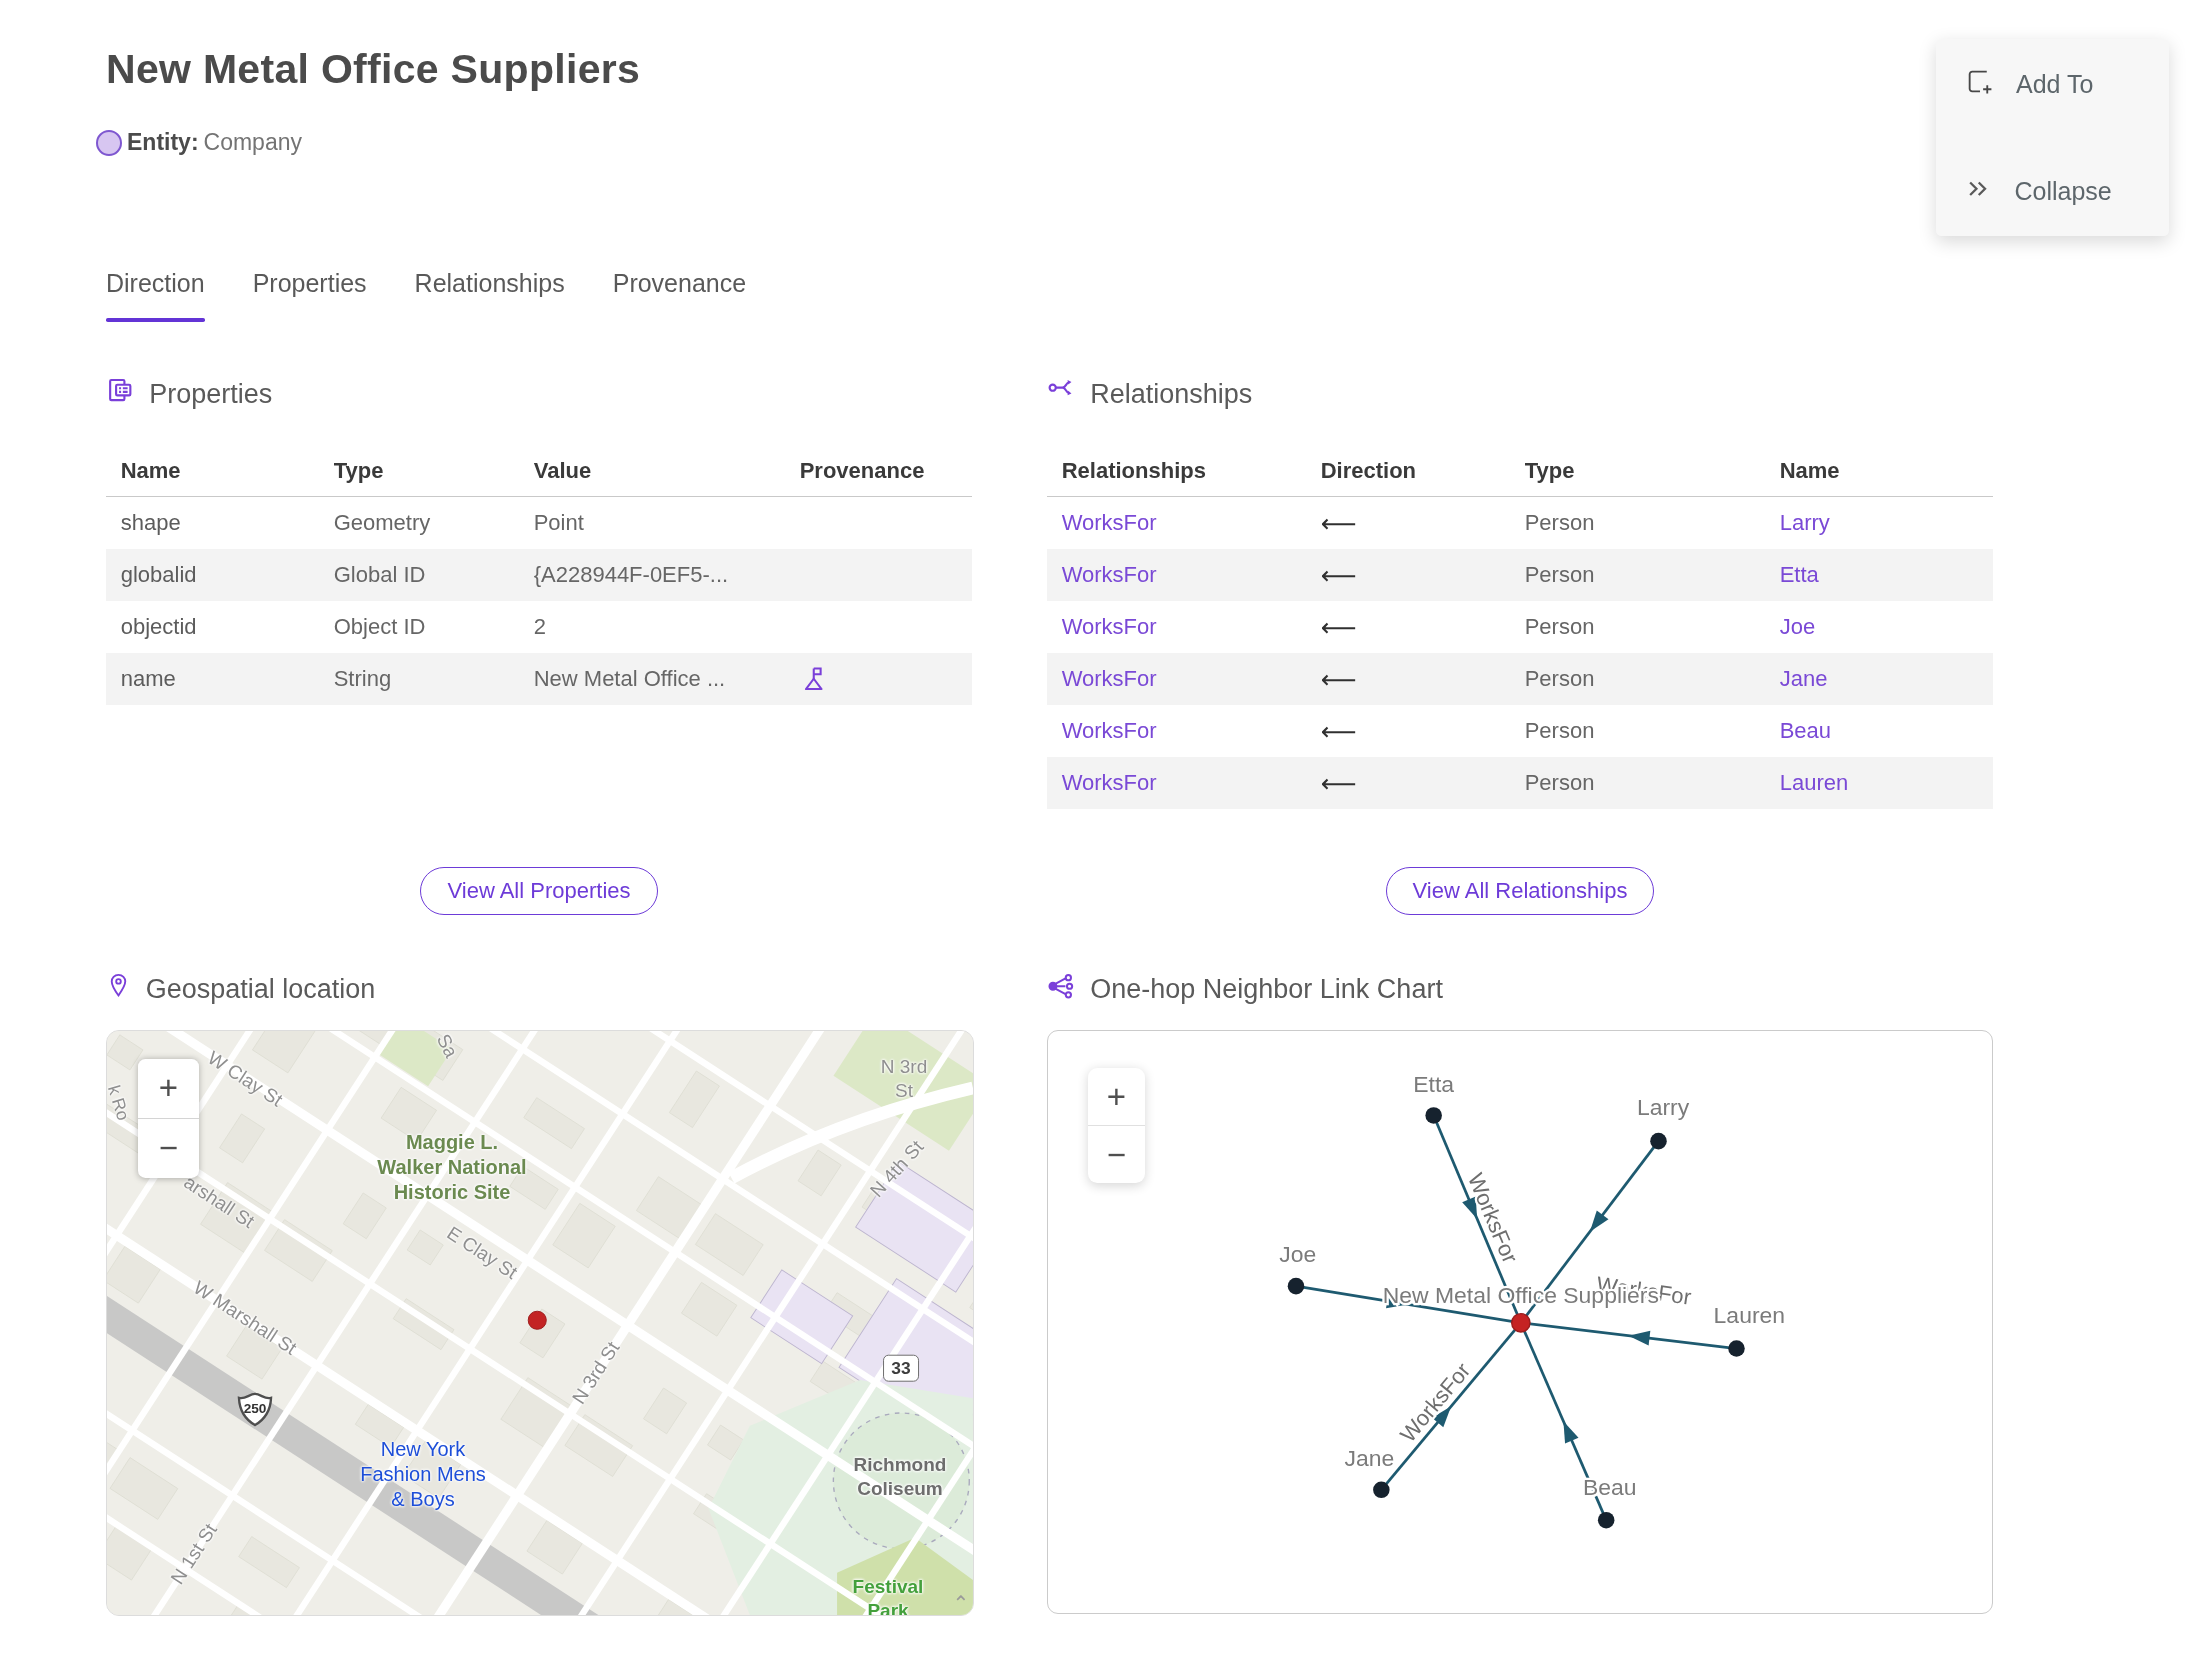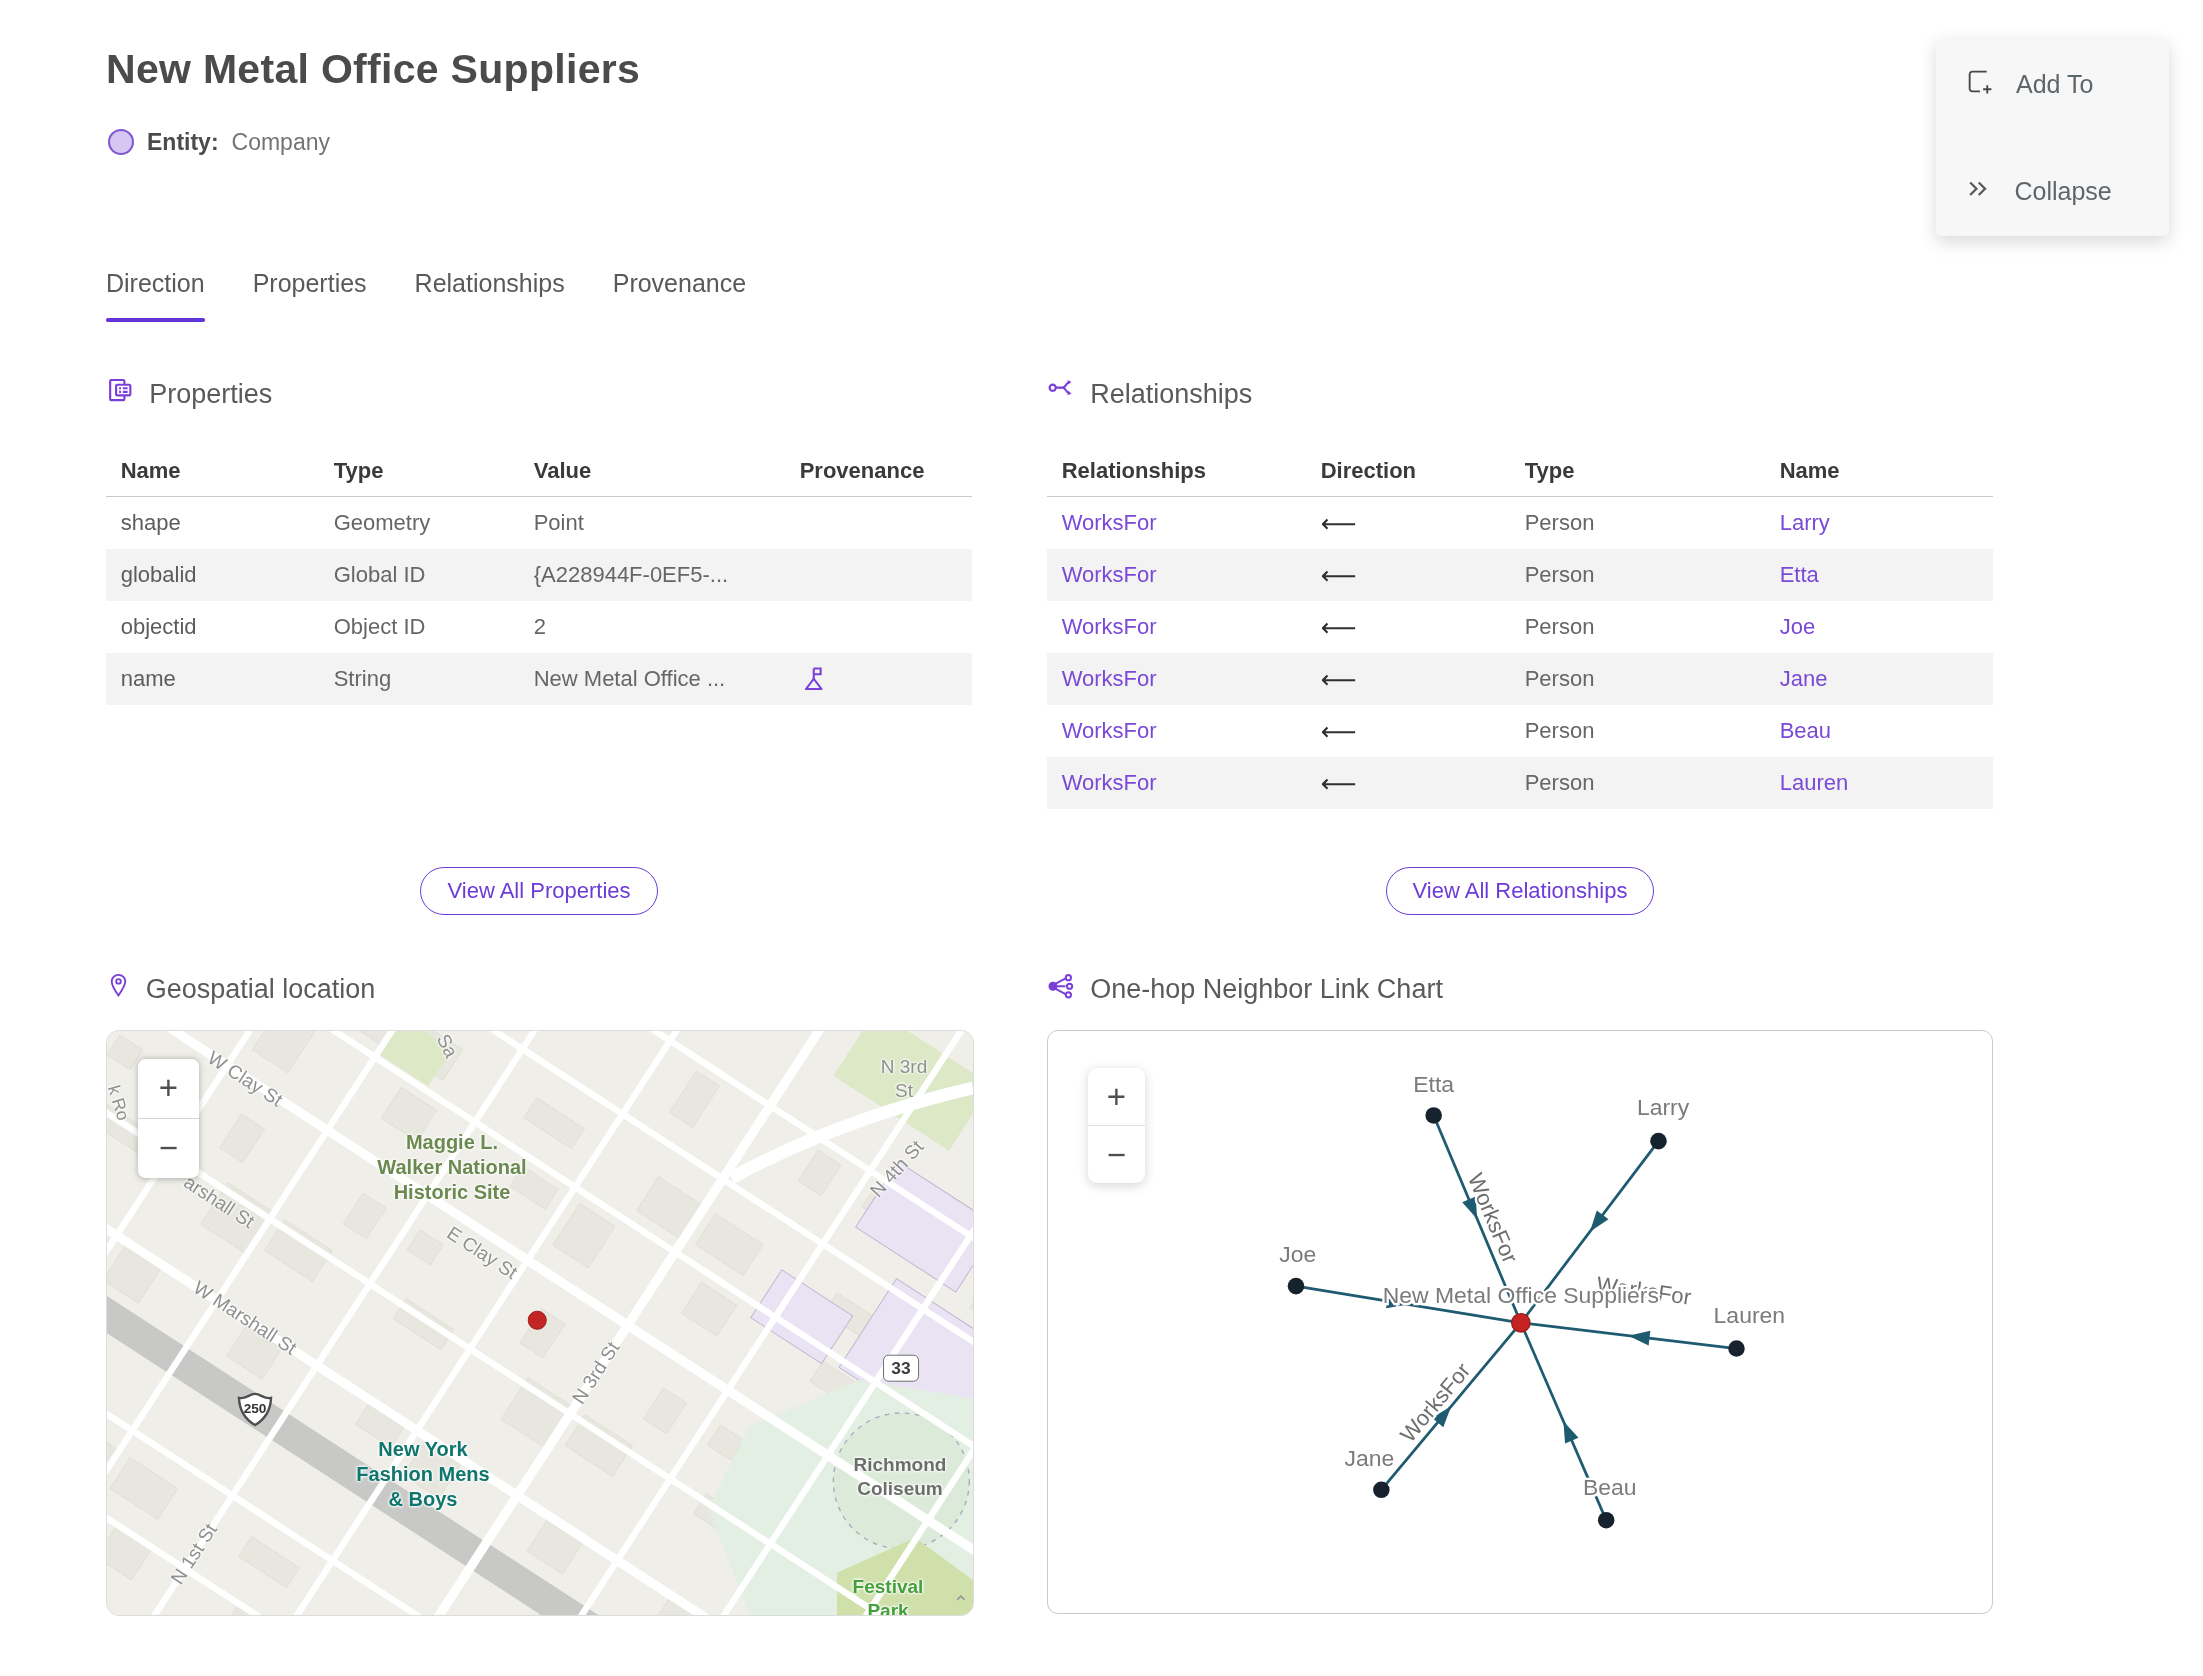--- a/index.html
+++ b/index.html
@@ -2,21 +2,21 @@
 <html style="font-size:14.7px"><head>
 <meta charset="utf-8">
 <style>
   html,body{margin:0;padding:0}
   body{width:2204px;height:1677px;position:relative;background:#fff;
        font-family:"Liberation Sans",sans-serif;overflow:hidden;color:#555}
   .abs{position:absolute}
 
   
   .page-title{left:106px;top:46px;font-size:41px;font-weight:700;color:#4b4b4b;letter-spacing:0.3px}
-  .entity-row{left:108px;top:129px;display:flex;align-items:flex-start;gap:13px;font-size:23px}
+  .entity-row{left:96px;top:129px;display:flex;align-items:center;gap:5px;font-size:23px}
   .entity-dot{width:22px;height:22px;border-radius:50%;background:#d7c6f1;border:2.8px solid #7e57d0}
   .entity-label{font-weight:700;color:#4b4b4b}
   .entity-type{color:#747474}
 
   
   .float-panel{left:1936px;top:39px;width:233px;height:197px;background:#f7f7f7;border-radius:5.5px;
                box-shadow:0 5.5px 18.4px rgba(0,0,0,.15);box-sizing:border-box;padding:27.5px 0;
                display:flex;flex-direction:column;justify-content:space-between}
   .panel-item{display:flex;align-items:center;gap:22px;padding-left:29px;font-size:25px;color:#5d666b;cursor:pointer}
 
@@ -437,21 +437,21 @@
       <div class="mlabel" style="left: 112px; top: 171px; font-size: 19px; transform: translate(-50%, -50%) rotate(33deg);">arshall St</div>
       <div class="mlabel" style="left: 138px; top: 287px; font-size: 19px; transform: translate(-50%, -50%) rotate(33deg);">W Marshall St</div>
       <div class="mlabel" style="left: 375px; top: 222px; font-size: 19px; transform: translate(-50%, -50%) rotate(33deg);">E Clay St</div>
       <div class="mlabel" style="left: 797px; top: 48px; font-size: 19px; transform: translate(-50%, -50%) rotate(0deg);">N 3rd St</div>
       <div class="mlabel" style="left: 790px; top: 138px; font-size: 19px; transform: translate(-50%, -50%) rotate(-48deg);">N 4th St</div>
       <div class="mlabel" style="left: 489px; top: 342px; font-size: 19px; transform: translate(-50%, -50%) rotate(-57deg);">N 3rd St</div>
       <div class="mlabel" style="left: 87px; top: 523px; font-size: 19px; transform: translate(-50%, -50%) rotate(-57deg);">N 1st St</div>
       <div class="mlabel" style="left: 345px; top: 136px; font-size: 20px; color: rgb(107, 138, 80); font-weight: 700; transform: translate(-50%, -50%) rotate(0deg);">Maggie L.
 Walker National
 Historic Site</div>
-      <div class="mlabel" style="left: 316px; top: 443px; font-size: 20px; color: #0f766e; font-weight: 700; transform: translate(-50%, -50%) rotate(0deg);">New York
+      <div class="mlabel" style="left: 316px; top: 443px; font-size: 20px; color: #1d4ed8; font-weight: 400; transform: translate(-50%, -50%) rotate(0deg);">New York
 Fashion Mens
 &amp; Boys</div>
       <div class="mlabel" style="left: 793px; top: 446px; font-size: 19px; color: rgb(109, 109, 109); font-weight: 700; transform: translate(-50%, -50%) rotate(0deg);">Richmond
 Coliseum</div>
       <div class="mlabel" style="left: 781px; top: 568px; font-size: 19px; color: rgb(68, 160, 60); font-weight: 700; transform: translate(-50%, -50%) rotate(0deg);">Festival Park</div>
     </div>
   <div id="map-overlays">
       <div class="shield-us" style="left: 148px; top: 380px;"><svg width="39" height="35" viewBox="0 0 40 36">
           <path d="M20 34C8 27 4 18 3.5 6 10 8 14 2 20 2s10 6 16.5 4C36 18 32 27 20 34Z" fill="#fff" stroke="#4e4e4e" stroke-width="2.4"></path>
           <text x="20" y="22" text-anchor="middle" font-size="14" font-weight="bold" fill="#333" font-family="Liberation Sans, sans-serif">250</text>

